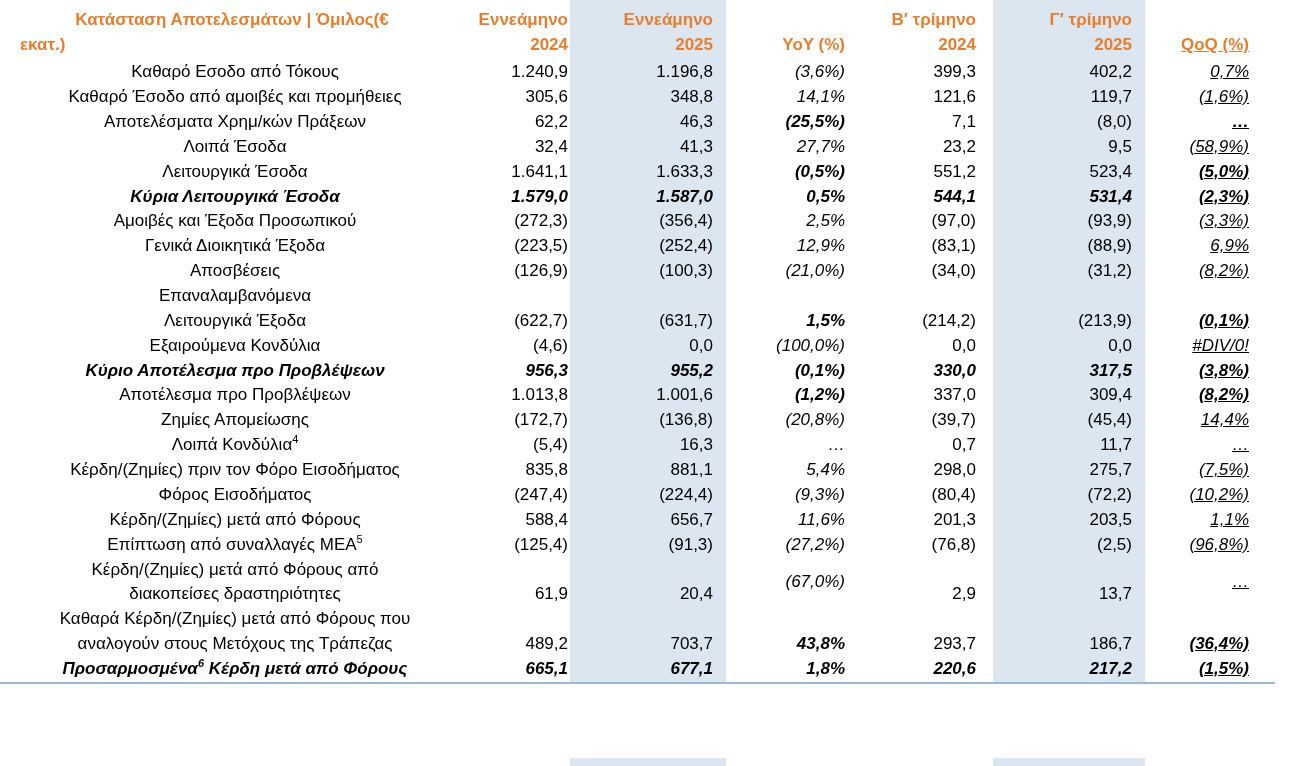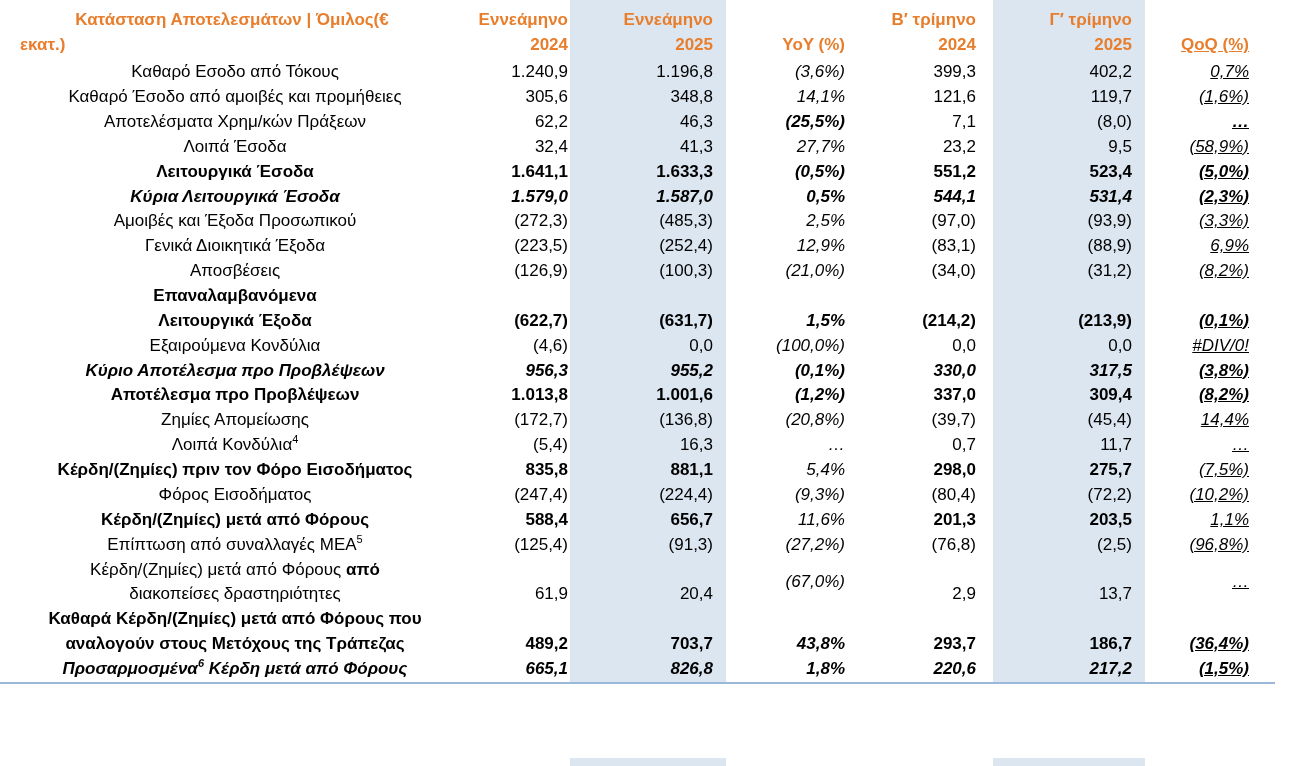--- a/index.html
+++ b/index.html
@@ -43,21 +43,21 @@
   tbody td{
     height:24.9px;
     vertical-align:bottom;
     text-align:right;
   }
   td.lbl,th.lbl{
     text-align:center;
     padding-left:20px;
   }
   .tline1{display:flex;justify-content:center;padding-right:6px;}
-  .b{font-weight:bold;margin-top:29px;}
+  .b{font-weight:normal;margin-top:29px;}
   .i{font-style:italic;}
   .bi{font-weight:bold;font-style:italic;}
   .vmid{vertical-align:middle;}
   sup{font-size:11px;line-height:0;vertical-align:super;}
   
   .c1{padding-right:2px;}
   .c2{padding-right:13px;}
   .c3{padding-right:9px;text-align:right;}
   .c4{padding-right:17px;}
   .c5{padding-right:13px;}
@@ -182,21 +182,21 @@
           <td class="val c3 bi">0,5%</td>
           <td class="val c4 bi">544,1</td>
           <td class="val c5 band bi">531,4</td>
           <td class="val c6 bi">(2,3%)</td>
         </tr>
         <tr>
           <td class="lbl">
             <div><span>Αμοιβές και Έξοδα Προσωπικού</span></div>
           </td>
           <td class="val c1">(272,3)</td>
-          <td class="val c2 band">(485,3)</td>
+          <td class="val c2 band">(356,4)</td>
           <td class="val c3 i">2,5%</td>
           <td class="val c4">(97,0)</td>
           <td class="val c5 band">(93,9)</td>
           <td class="val c6 i">(3,3%)</td>
         </tr>
         <tr>
           <td class="lbl">
             <div><span>Γενικά Διοικητικά Έξοδα</span></div>
           </td>
           <td class="val c1">(223,5)</td>
@@ -350,21 +350,21 @@
           <td class="val c3 bi">43,8%</td>
           <td class="val c4 b">293,7</td>
           <td class="val c5 band b">186,7</td>
           <td class="val c6 bi">(36,4%)</td>
         </tr>
         <tr>
           <td class="lbl bi">
             <div><span>Προσαρμοσμένα</span><sup>6</sup><span> Κέρδη μετά από Φόρους</span></div>
           </td>
           <td class="val c1 bi">665,1</td>
-          <td class="val c2 band bi">826,8</td>
+          <td class="val c2 band bi">677,1</td>
           <td class="val c3 bi">1,8%</td>
           <td class="val c4 bi">220,6</td>
           <td class="val c5 band bi">217,2</td>
           <td class="val c6 bi">(1,5%)</td>
         </tr>
       </tbody>
   </table>
   <div class="tail tail1"></div>
   <div class="tail tail2"></div>
 </div>

